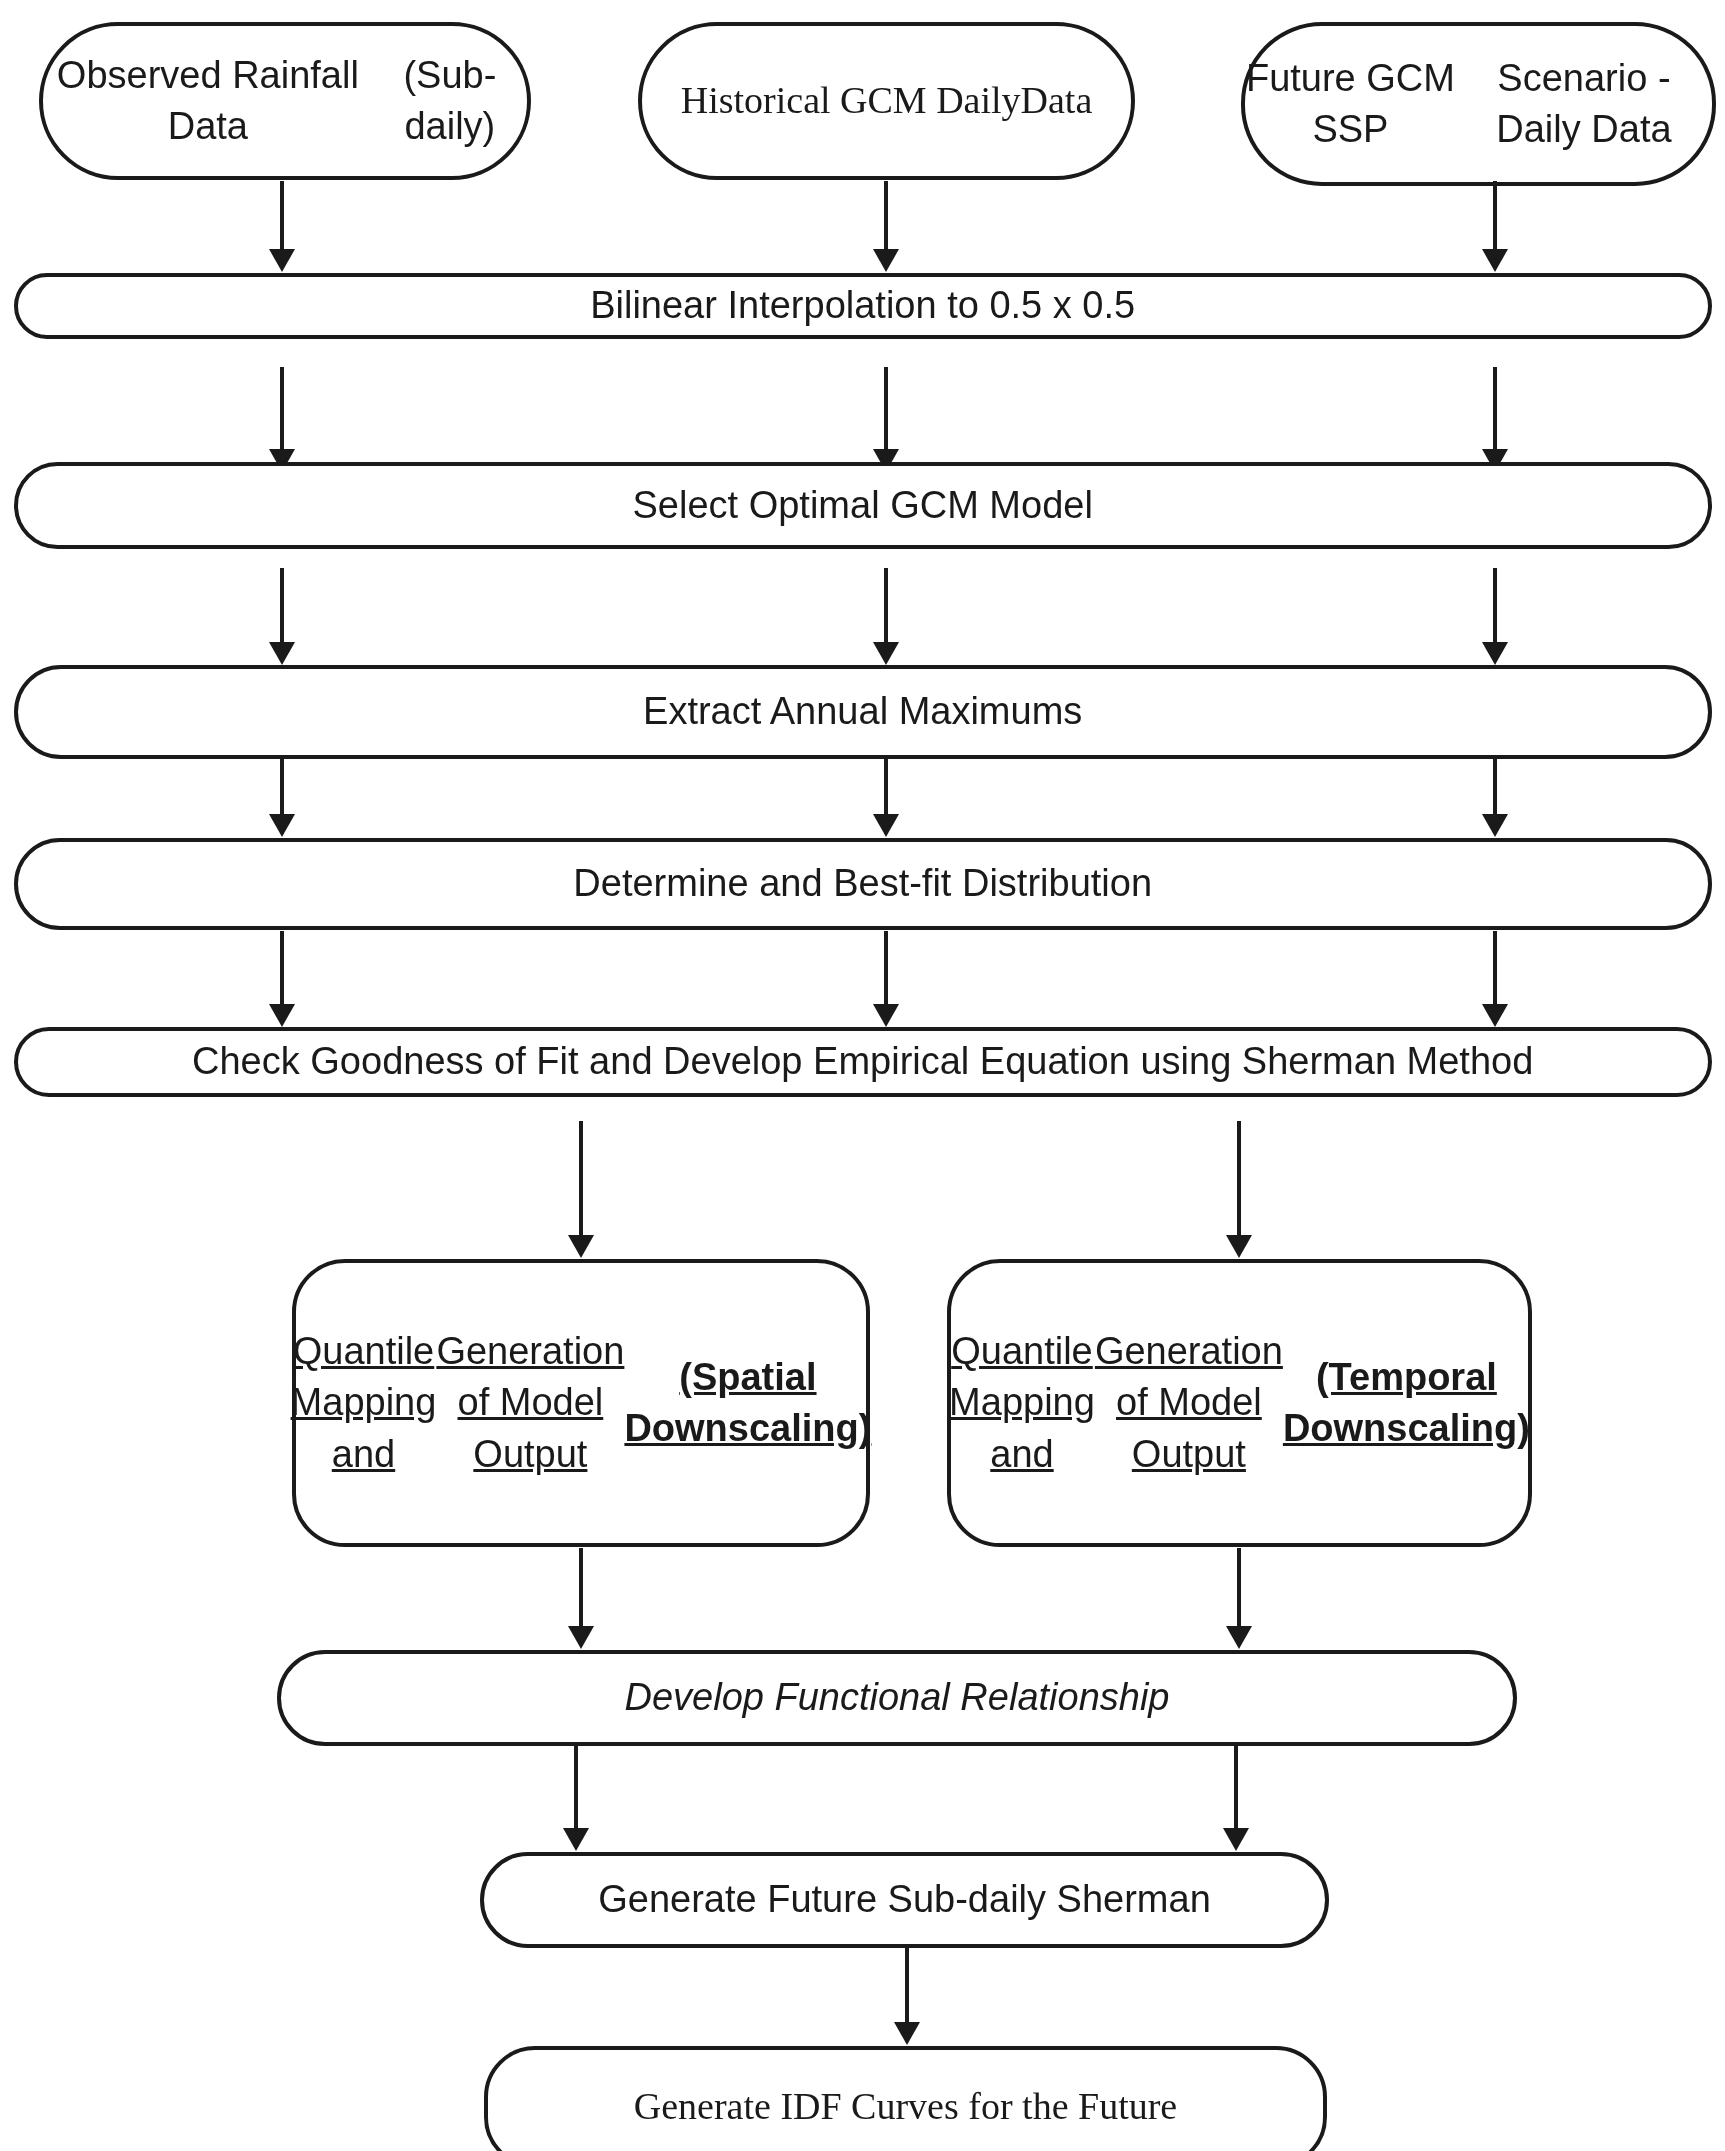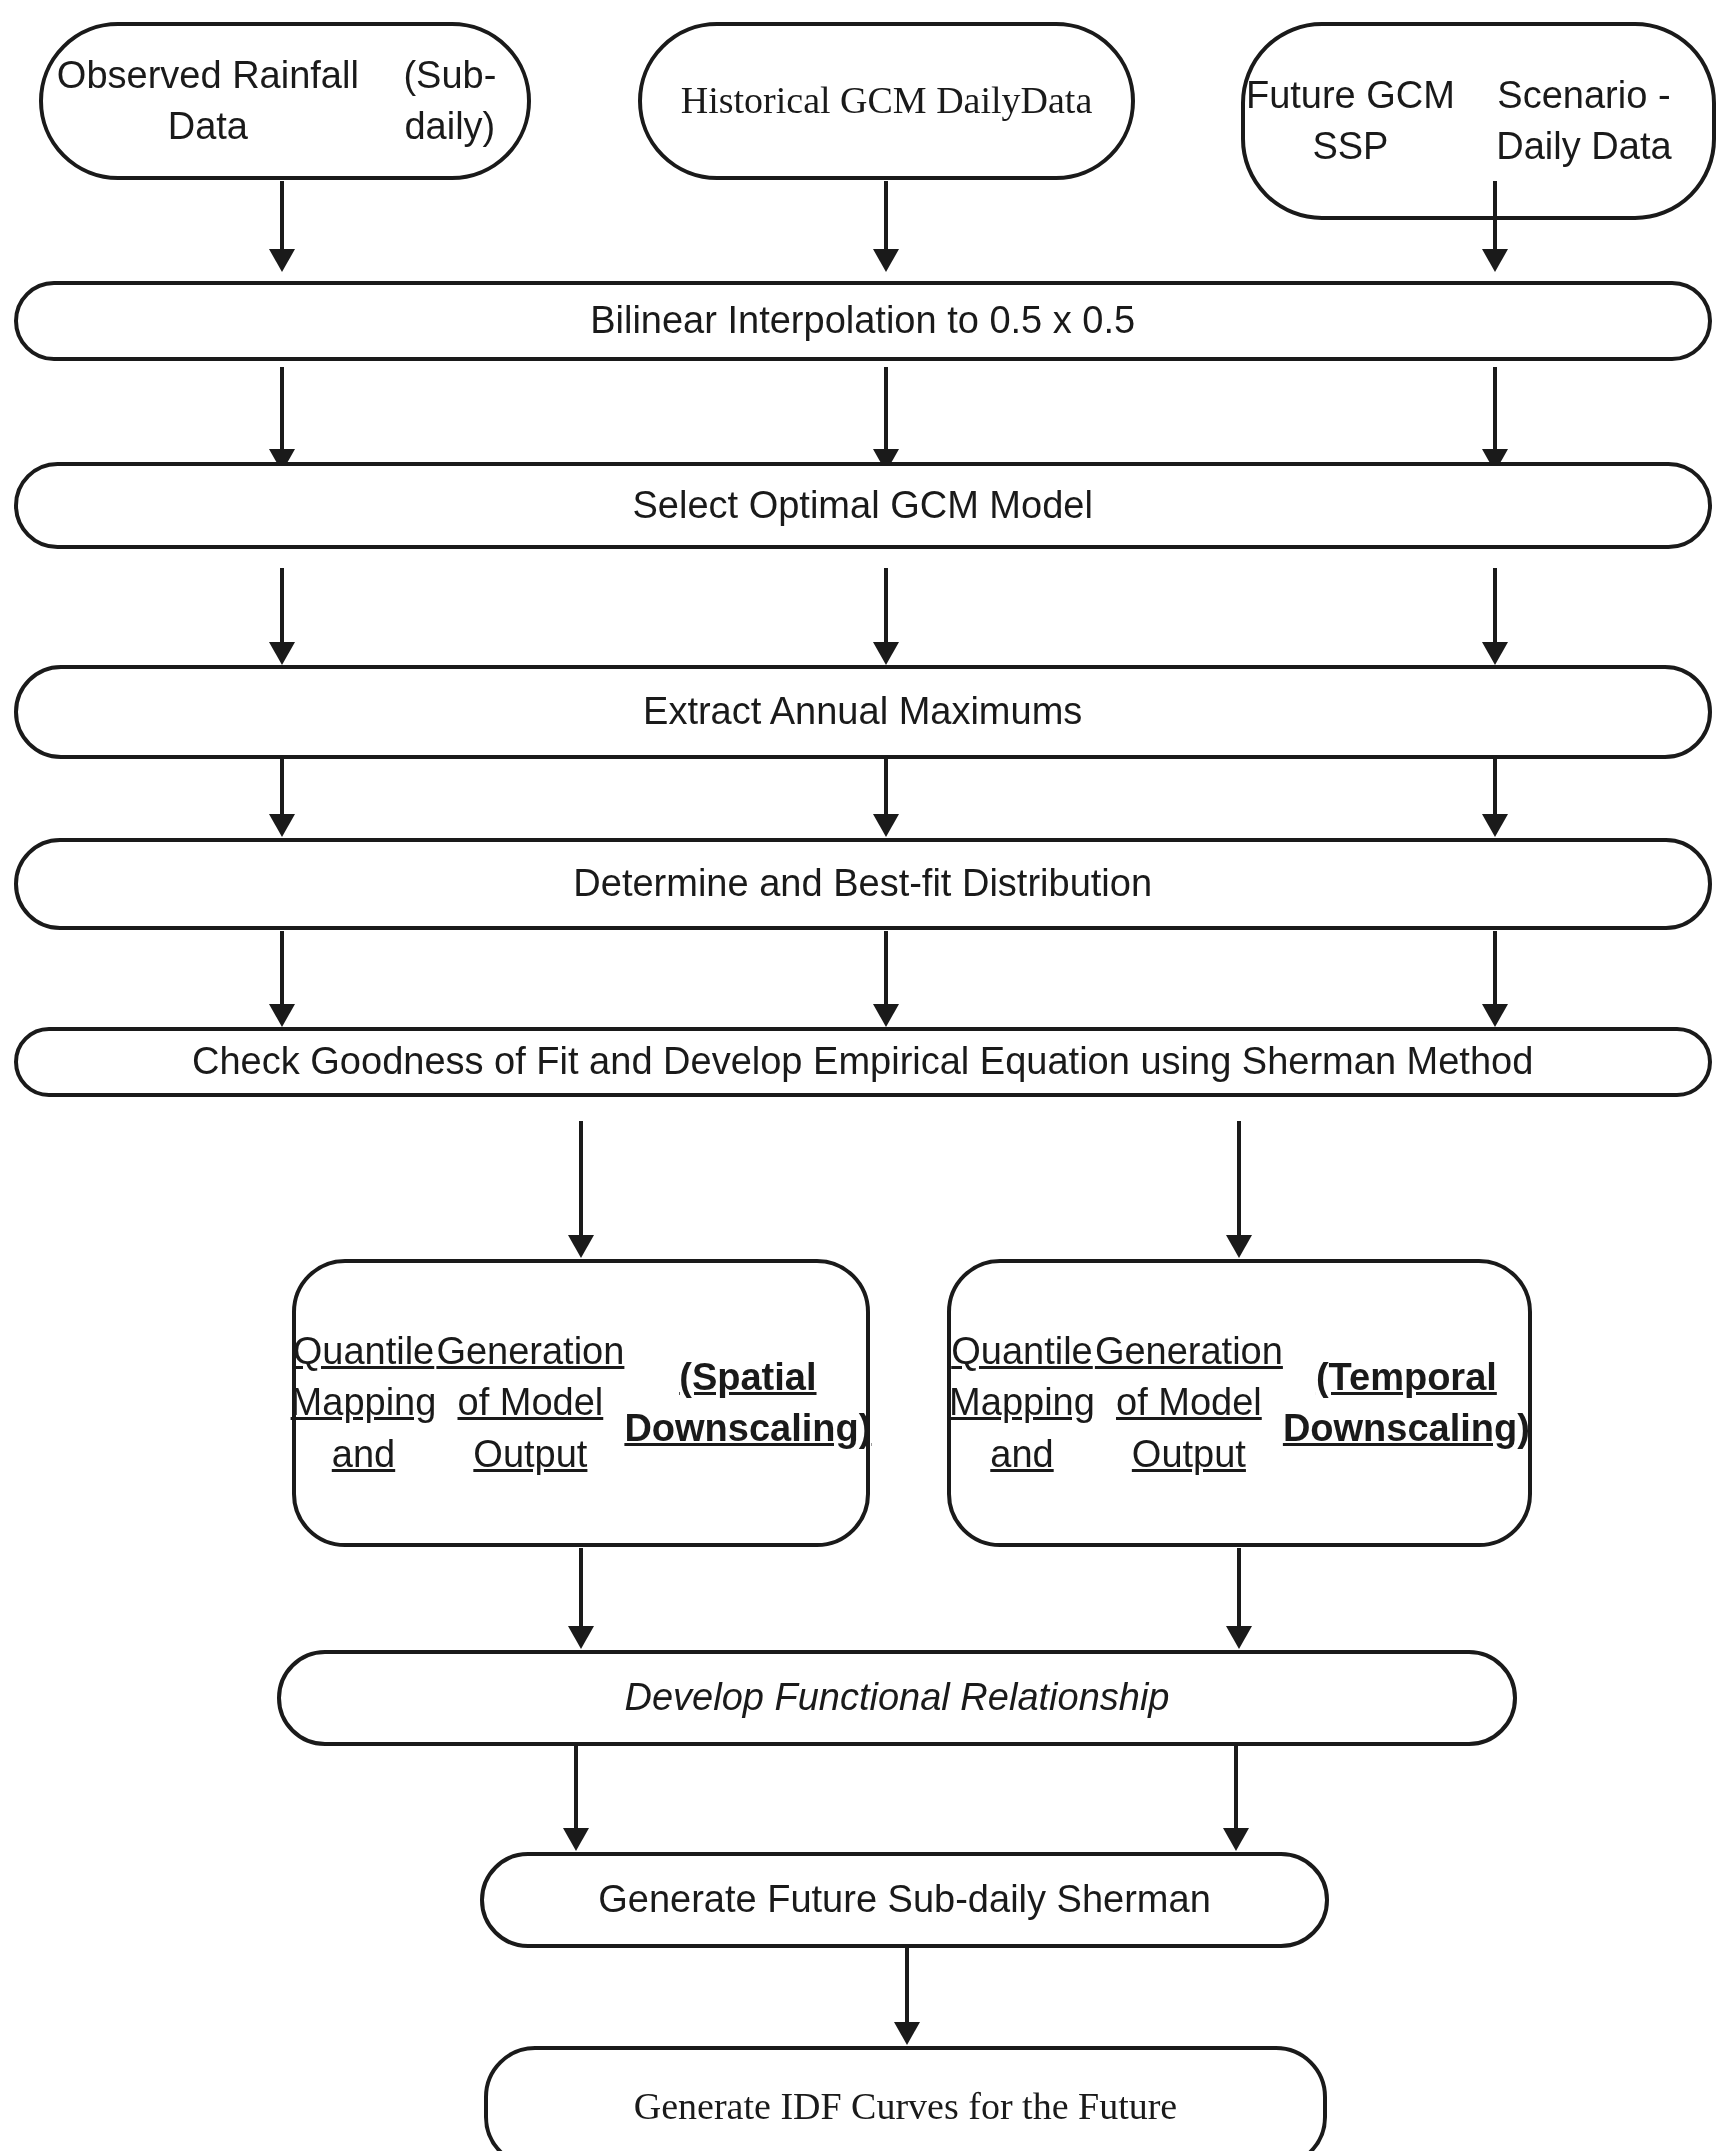--- a/index.html
+++ b/index.html
@@ -58,30 +58,30 @@
   <div class="node pill" style="left:39px; top:22px; width:492px; height:158px;">
     <span>Observed Rainfall Data</span>
     <span>(Sub-daily)</span>
   </div>
 
   <div class="node pill" style="left:638px; top:22px; width:497px; height:158px;font-family:Liberation Serif, serif;">
     <span>Historical GCM Daily</span>
     <span>Data</span>
   </div>
 
-  <div class="node pill" style="left:1241px; top:22px; width:475px; height:198px;">
+  <div class="node pill" style="left:1241px; top:22px; width:475px; height:164px;">
     <span>Future GCM SSP</span>
     <span>Scenario - Daily Data</span>
   </div>
 
   <div class="arrow" style="left:280px; top:181px; height:68px;"></div>
   <div class="arrow" style="left:884px; top:181px; height:68px;"></div>
   <div class="arrow" style="left:1493px; top:181px; height:68px;"></div>
 
-  <div class="node stadium" style="left:13.7px; top:281px; width:1698px; height:80px;">
+  <div class="node stadium" style="left:13.7px; top:273px; width:1698px; height:66px;">
     <span>Bilinear Interpolation to 0.5 x 0.5</span>
   </div>
 
   <div class="arrow" style="left:280px; top:367px; height:82px;"></div>
   <div class="arrow" style="left:884px; top:367px; height:82px;"></div>
   <div class="arrow" style="left:1493px; top:367px; height:82px;"></div>
 
   <div class="node stadium" style="left:13.7px; top:462px; width:1698px; height:87px;">
     <span>Select Optimal GCM Model</span>
   </div>

